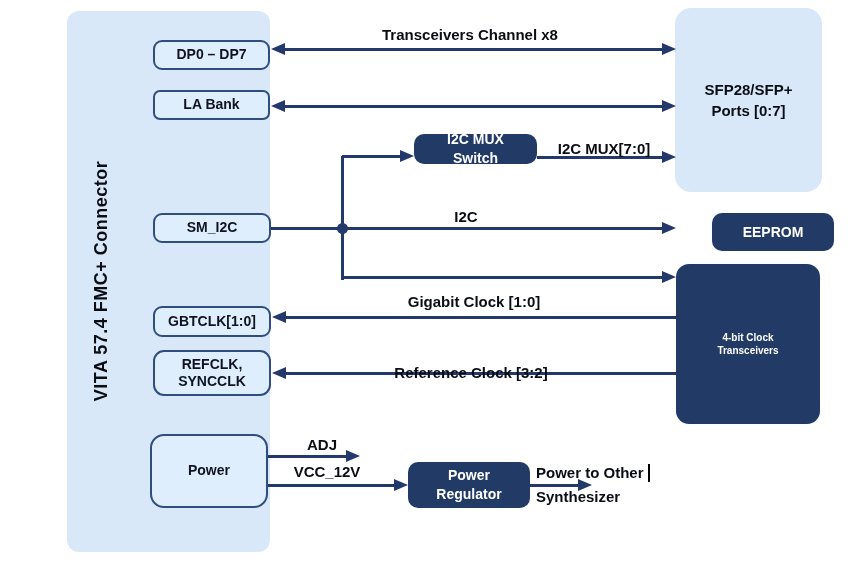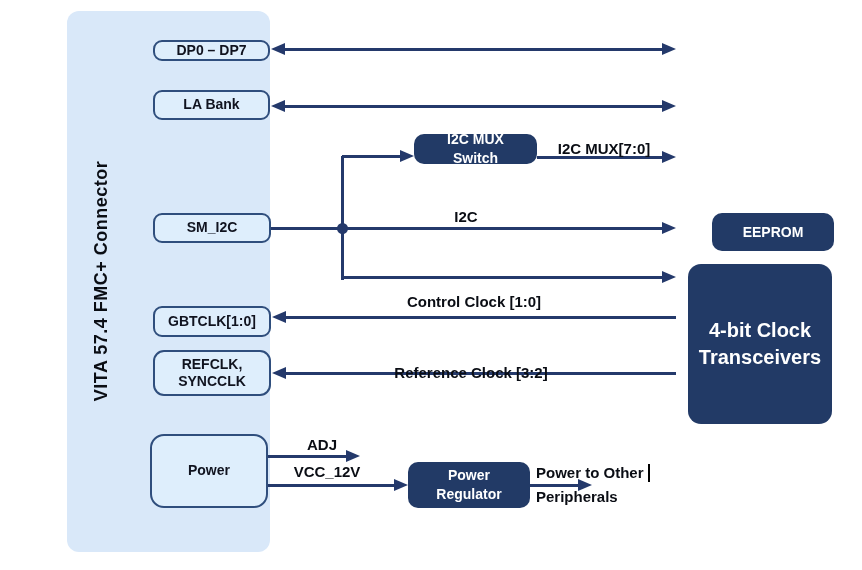--- a/index.html
+++ b/index.html
@@ -52,24 +52,24 @@
   .cursor { position:absolute; width:2px; height:18px; background:#000000; }
 </style>
 </head>
 <body>
 
 <div id="canvas">
 
   <div class="block-lg" style="left:67px; top:11px; width:203px; height:541px;"></div>
   <div class="vtitle" style="left:-170px; top:259px; width:541px; height:44px; line-height:44px;">VITA 57.4 FMC+ Connector</div>
 
-  <div class="port" style="left:153px; top:40px;  width:117px; height:21px;">
+  <div class="port" style="left:153px; top:40px;  width:117px; height:30px;">
     <span>DP0 – DP7</span>
   </div>
-  <div class="port" style="left:153px; top:90px;  width:117px; height:30px;">
+  <div class="port" style="left:153px; top:90px;  width:117px; height:30px;border-radius:7px;">
     <span>LA Bank</span>
   </div>
   <div class="port" style="left:153px; top:213px; width:118px; height:30px;">
     <span>SM_I2C</span>
   </div>
   <div class="port" style="left:153px; top:306px; width:118px; height:31px;">
     <span>GBTCLK[1:0]</span>
   </div>
   <div class="port" style="left:153px; top:350px; width:118px; height:46px; border-radius:11px;">
     <span>REFCLK,</span>
@@ -79,29 +79,33 @@
     <span>Power</span>
   </div>
 
   <div class="dark" style="left:414px; top:134px; width:123px; height:30px;">
     <span>I2C MUX</span>
     <span>Switch</span>
   </div>
   <div class="dark" style="left:712px; top:213px; width:122px; height:38px;">
     <span>EEPROM</span>
   </div>
-  <div class="dark" style="left:676px; top:264px; width:144px; height:160px; border-radius:13px; font-size:20px;margin-left:12px;">
+  <div class="dark" style="left:676px; top:264px; width:144px; height:160px; border-radius:13px; font-size:10px;">
     <span>4-bit Clock</span>
     <span>Transceivers</span>
   </div>
   <div class="dark" style="left:408px; top:462px; width:122px; height:46px;">
     <span>Power</span>
     <span>Regulator</span>
   </div>
 
+  <div class="light-lg" style="left:675px; top:8px; width:147px; height:184px;">
+    <span>SFP28/SFP+</span>
+    <span>Ports [0:7]</span>
+  </div>
 
   <div class="hline" style="left:282px; top:48px; width:384px;"></div>
   <div class="ah-l" style="left:271px; top:43px;"></div>
   <div class="ah-r" style="left:662px; top:43px;"></div>
 
   <div class="hline" style="left:282px; top:105px; width:384px;"></div>
   <div class="ah-l" style="left:271px; top:100px;"></div>
   <div class="ah-r" style="left:662px; top:100px;"></div>
 
   <div class="hline" style="left:271px; top:227px; width:72px;"></div>
@@ -128,23 +132,24 @@
 
   <div class="hline" style="left:268px; top:455px; width:80px;"></div>
   <div class="ah-r" style="left:346px; top:450px;"></div>
 
   <div class="hline" style="left:268px; top:484px; width:130px;"></div>
   <div class="ah-r" style="left:394px; top:479px;"></div>
 
   <div class="hline" style="left:530px; top:484px; width:50px;"></div>
   <div class="ah-r" style="left:578px; top:479px;"></div>
 
+  <div class="lbl" style="left:350px; top:26px;  width:240px;">Transceivers Channel x8</div>
   <div class="lbl" style="left:544px; top:140px; width:120px;">I2C MUX[7:0]</div>
   <div class="lbl" style="left:436px; top:208px; width:60px;">I2C</div>
-  <div class="lbl" style="left:374px; top:293px; width:200px;">Control Clock [1:0]</div>
+  <div class="lbl" style="left:374px; top:293px; width:200px;">Gigabit Clock [1:0]</div>
   <div class="lbl" style="left:371px; top:364px; width:200px;">Reference Clock [3:2]</div>
   <div class="lbl" style="left:282px; top:436px; width:80px;">ADJ</div>
   <div class="lbl" style="left:277px; top:463px; width:100px;">VCC_12V</div>
   <div class="lbl lbl-left" style="left:536px; top:464px; width:130px; text-align:left;">Power to Other</div>
-  <div class="lbl lbl-left" style="left:536px; top:488px; width:130px; text-align:left;">Peripherals</div>
+  <div class="lbl lbl-left" style="left:536px; top:488px; width:130px; text-align:left;">Synthesizer</div>
   <div class="cursor" style="left:648px; top:464px;"></div>
 
 </div>
 
 </body></html>

